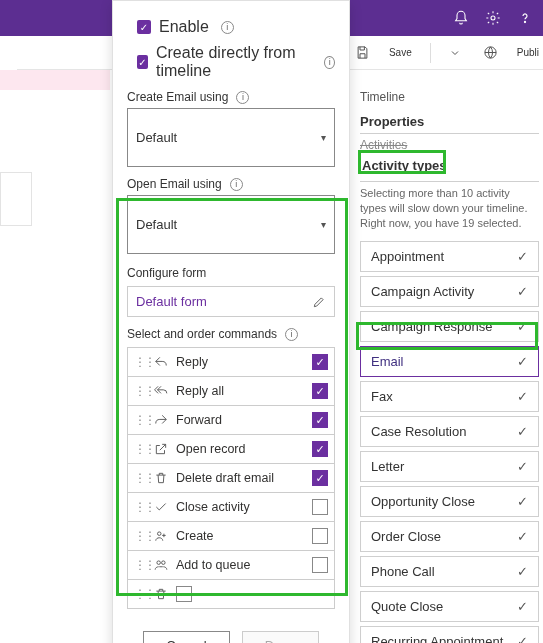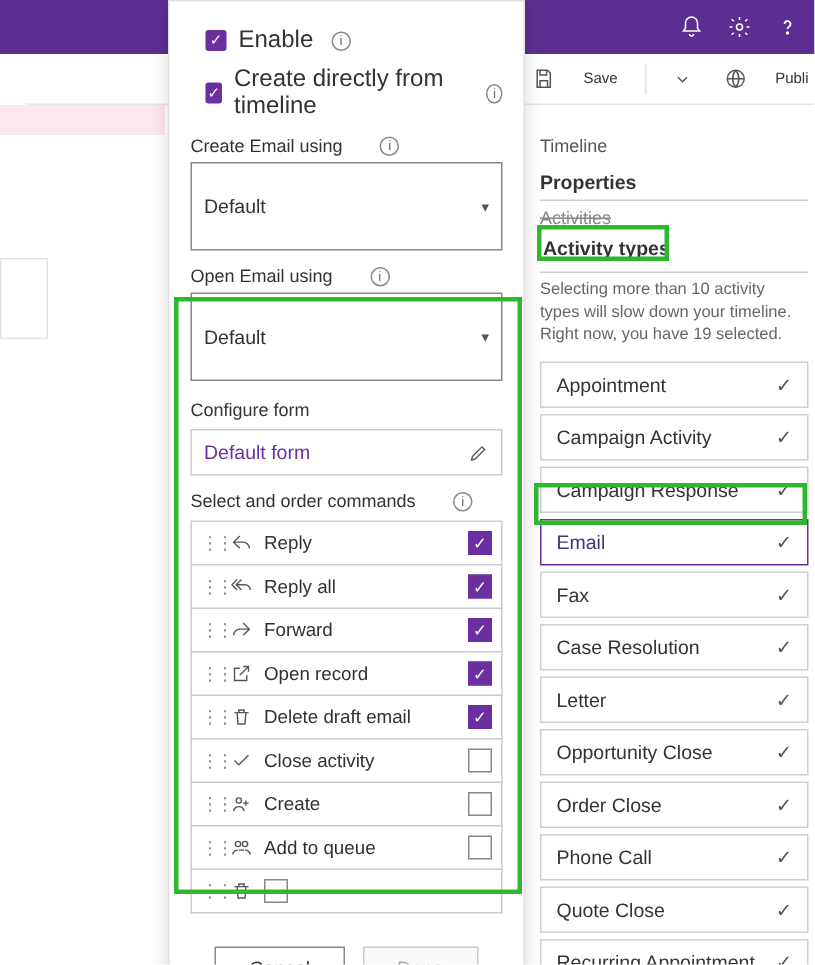--- a/index.html
+++ b/index.html
@@ -14,21 +14,21 @@
   .bg-box { position:absolute; top:172px; left:0; width:32px; height:54px; border:1px solid #e3e3e3; background:#fff; z-index:0;}
   
   .panel { position:absolute; top:0; left:112px; width:238px; background:#fff; border:1px solid #e0e0e0; box-shadow:0 4px 12px rgba(0,0,0,.15); z-index:20; padding:14px 14px 18px 14px; }
   .green-box1 { position:absolute; top:198px; left:116px; width:232px; height:398px; border:3px solid #2eb82e; z-index:25; pointer-events:none; }
   .green-box2 { position:absolute; top:150px; left:358px; width:88px; height:24px; border:3px solid #2eb82e; z-index:25; pointer-events:none; }
   .green-box3 { position:absolute; top:322px; left:356px; width:182px; height:28px; border:3px solid #2eb82e; z-index:25; pointer-events:none; }
   .chk-row { display:flex; align-items:center; gap:8px; margin:3px 0 8px 10px; }
   .chk { width:14px; height:14px; background:#6b2fa0; display:inline-flex; align-items:center; justify-content:center; color:#fff; font-size:10px; border-radius:2px;}
   .label { font-size:16px; color:#333; }
   .info { width:13px; height:13px; border:1px solid #888; border-radius:50%; display:inline-flex; align-items:center; justify-content:center; font-size:9px; color:#666; margin-left:4px;}
-  .field-label { font-size:12px; color:#333; margin:10px 0 4px 0; display:flex; align-items:center; gap:21px;}
+  .field-label { font-size:12px; color:#333; margin:10px 0 4px 0; display:flex; align-items:center; gap:4px;}
   .select { border:1px solid #888; padding:21px 8px; font-size:13px; display:flex; align-items:center; justify-content:space-between; cursor:pointer; }
   .select .chev { font-size:10px; color:#555; }
   .section-label { font-size:12px; color:#333; margin:12px 0 6px 0;}
   .form-box { border:1px solid #ccc; padding:7px 8px; color:#6b2fa0; font-size:13px; display:flex; align-items:center; justify-content:space-between;}
   .cmd-list { display:flex; flex-direction:column; gap:0; margin-top:6px;}
   .cmd-row { border:1px solid #ccc; border-top:0; display:flex; align-items:center; padding:6px 6px; gap:6px; font-size:12.5px;}
   .cmd-row:first-child { border-top:1px solid #ccc;}
   .drag { color:#888; font-size:12px; letter-spacing:-2px; cursor:grab; width:12px; text-align:center;}
   .cmd-ico { width:18px; display:inline-flex; justify-content:center; color:#555;}
   .cmd-name { flex:1; color:#323130;}

